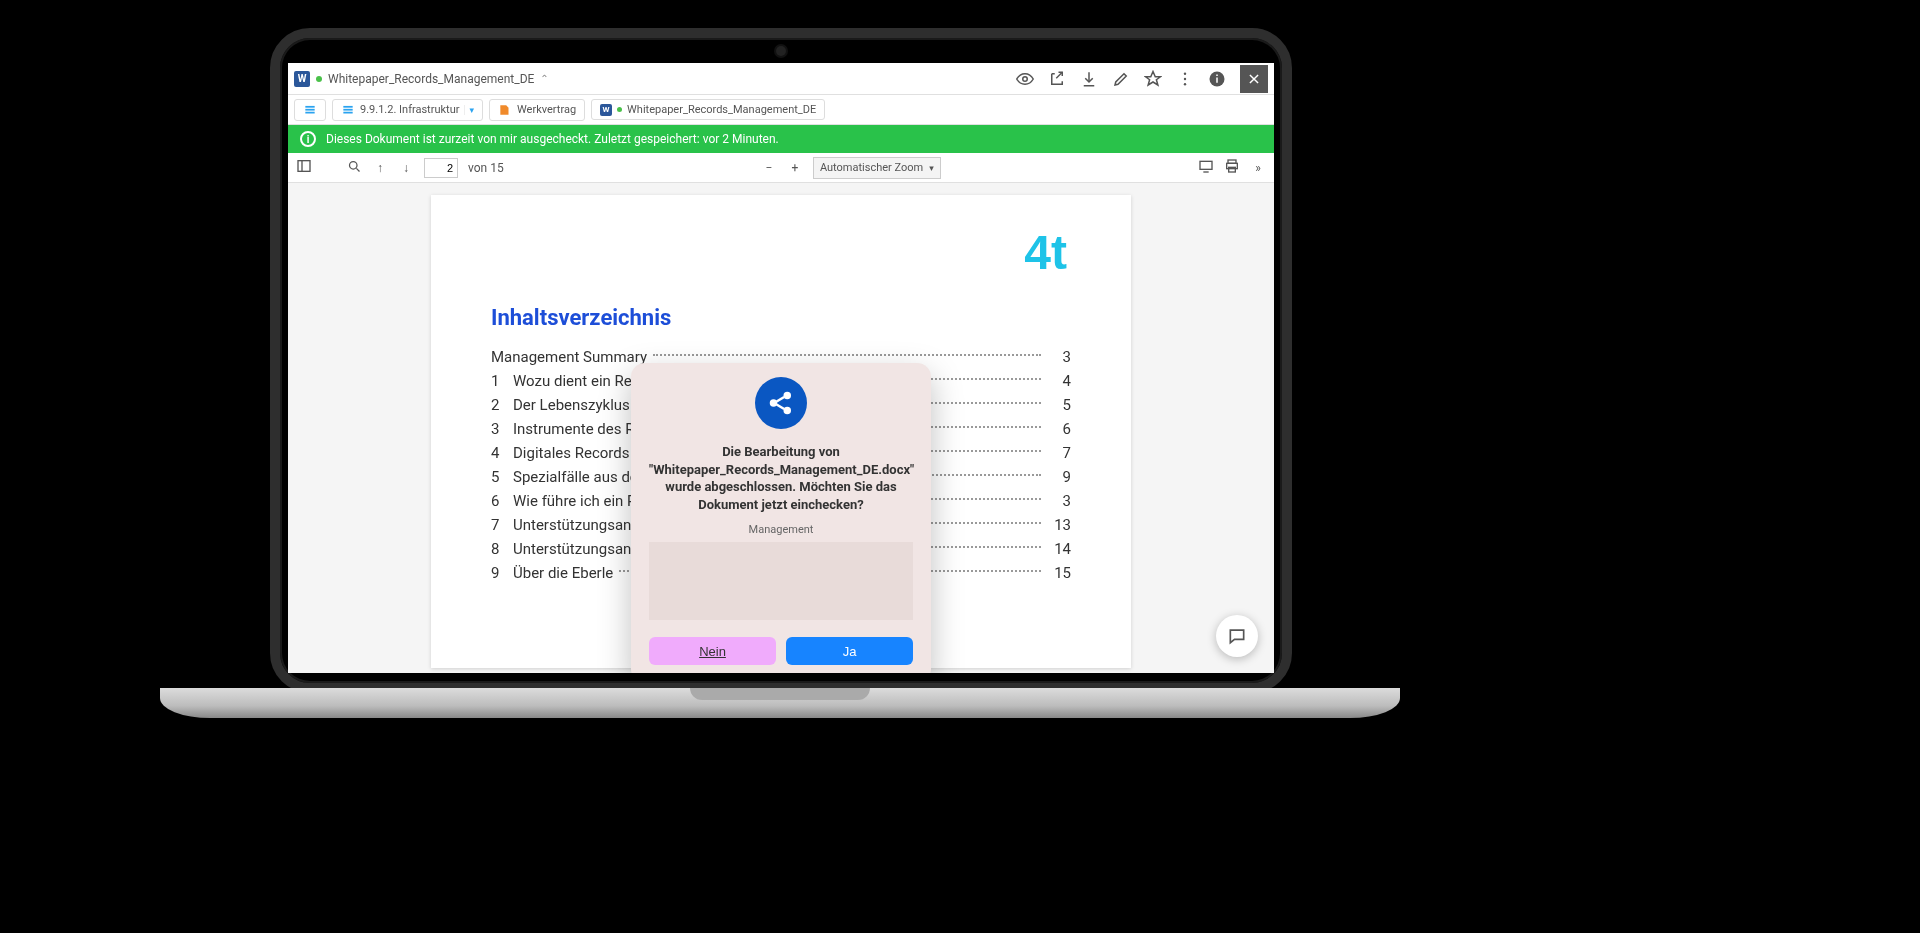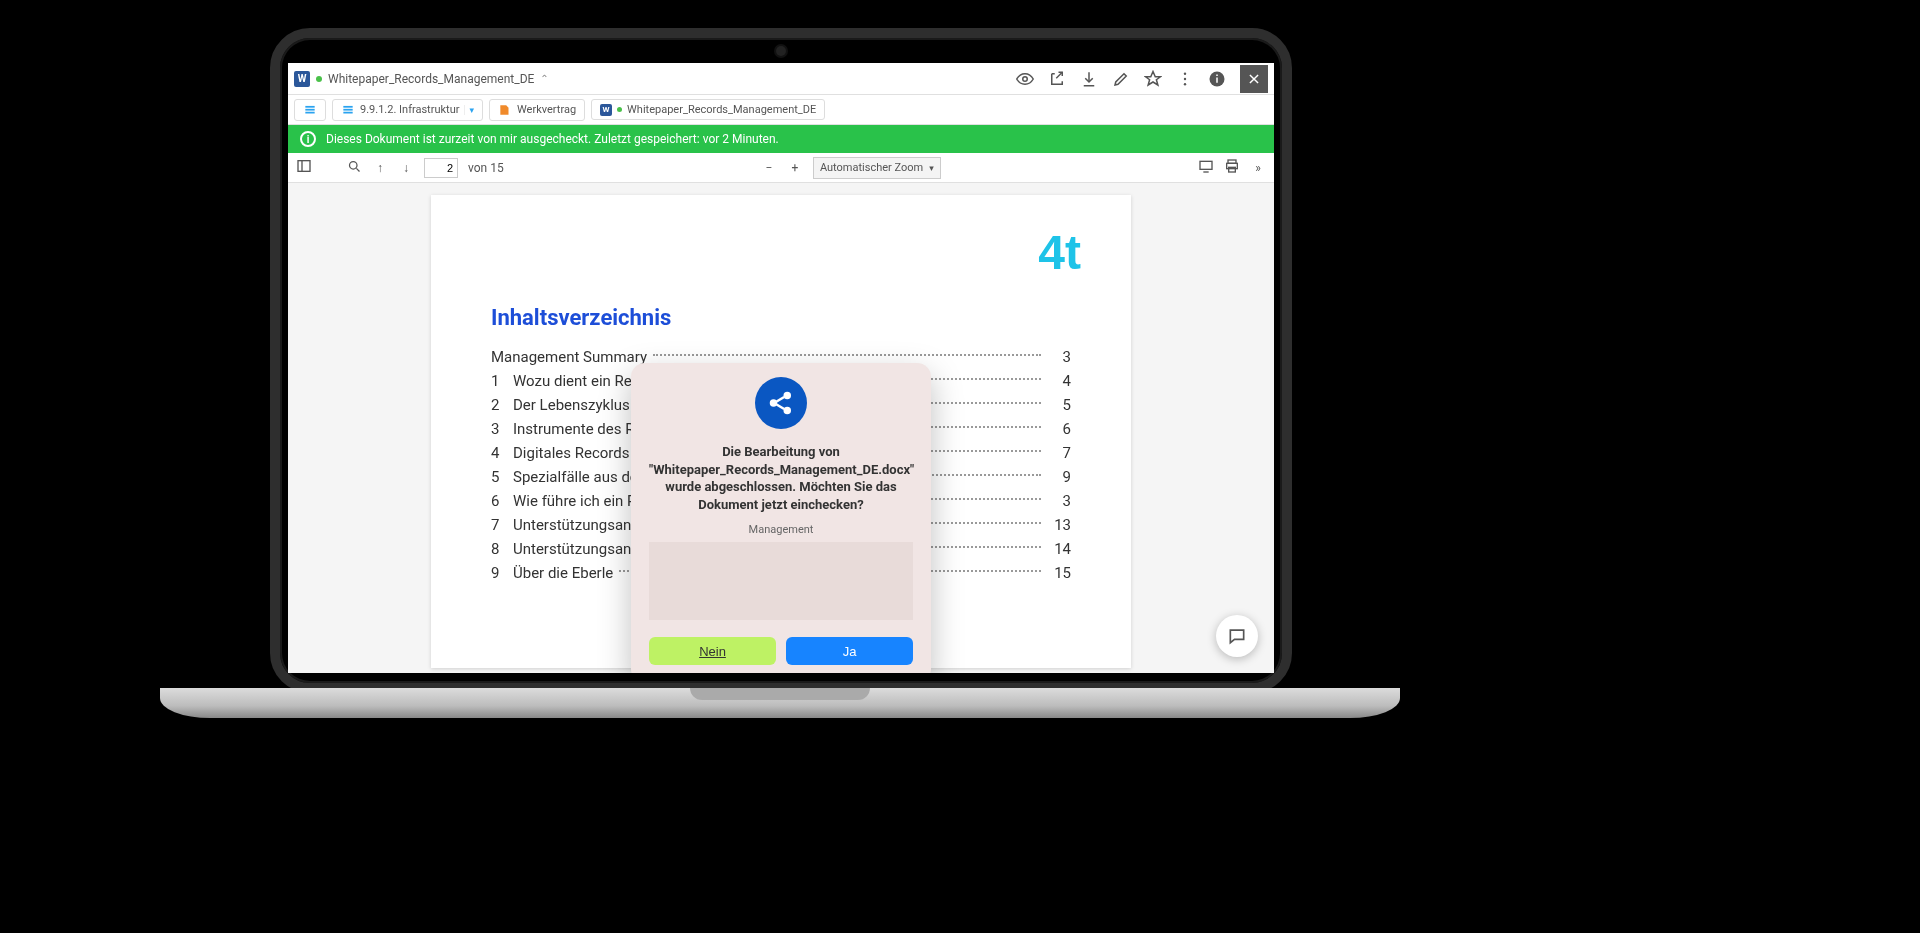--- a/index.html
+++ b/index.html
@@ -71,37 +71,37 @@
   
   .pdfbar { height: 30px; background: #fff; border-bottom: 1px solid #e0e0e0; display: flex; align-items: center; padding: 0 8px; gap: 10px; font-size: 12px; color: #555; }
   .pdfbar .spacer { flex: 1; }
   .pdfbar .page-input { width: 34px; height: 20px; border: 1px solid #ccc; text-align: right; padding: 0 4px; font-size: 11px; }
   .zoom-select { border: 1px solid #ccc; background: #f4f4f4; height: 22px; padding: 0 6px; font-size: 11px; display:flex; align-items:center; gap:6px; cursor:pointer; }
   .ic { cursor: pointer; width: 16px; text-align: center; }
 
   
   .docview { position: relative; background: #f5f5f5; height: calc(100% - 32px - 30px - 28px - 30px); overflow: hidden; }
   .page { position: absolute; left: 50%; top: 12px; width: 700px; margin-left: -350px; background: #fff; box-shadow: 0 1px 4px rgba(0,0,0,.15); padding: 40px 60px 80px; }
-  .logo4t { position: absolute; right: 50px; top: 30px; color: #1ec3e8; font-size: 48px; font-weight: 900; font-family: Arial, sans-serif; }
+  .logo4t { position: absolute; right: 64px; top: 30px; color: #1ec3e8; font-size: 48px; font-weight: 900; font-family: Arial, sans-serif; }
   .toc-title { font-size: 22px; font-weight: 700; margin-top: 70px; margin-bottom: 18px; color: #1d4ed8; }
   .toc-row { display: flex; align-items: center; margin: 6px 0; font-size: 15px; color: #333; }
   .toc-num { width: 22px; flex: none; }
   .toc-label { white-space: nowrap; }
   .toc-dots { flex: 1; border-bottom: 2px dotted #999; margin: 0 6px 4px; height: 1px; }
   .toc-page { flex: none; width: 24px; text-align: right; }
 
   
   .dialog { position: absolute; left: 50%; top: 180px; width: 300px; margin-left: -150px; background: #f1e5e4; border-radius: 14px; box-shadow: 0 12px 32px rgba(0,0,0,.25); padding: 14px 18px 18px; text-align: center; }
   .dlg-ic { width: 52px; height: 52px; border-radius: 50%; background: #0a57c2; color: #fff; margin: 0 auto 14px; display:flex;align-items:center;justify-content:center; }
   .dlg-msg { font-size: 13px; font-weight: 700; color: #333; line-height: 1.35; margin-bottom: 10px; }
   .dlg-sub { font-size: 11px; color: #666; margin-bottom: 6px; }
   .dlg-ta { width: 100%; height: 78px; border: none; background: #e8dbd9; resize: none; }
   .dlg-btns { display: flex; gap: 10px; margin-top: 14px; }
   .dlg-btn { flex: 1; height: 28px; border: none; border-radius: 6px; font-size: 13px; cursor: pointer; }
-  .btn-no { background: #bef264; color: #333; text-decoration: underline; }
+  .btn-no { background: #f0abfc; color: #333; text-decoration: underline; }
   .btn-yes { background: #1784ff; color: #fff; }
 
   
   .chat-fab { position: absolute; right: 16px; bottom: 16px; width: 42px; height: 42px; background: #fff; border-radius: 50%; box-shadow: 0 2px 10px rgba(0,0,0,.25); display:flex;align-items:center;justify-content:center; color:#555; cursor:pointer; }
   .chat-fab svg { width: 20px; height: 20px; }
 </style>
 </head>
 <body>
 
 <div class="stage">

